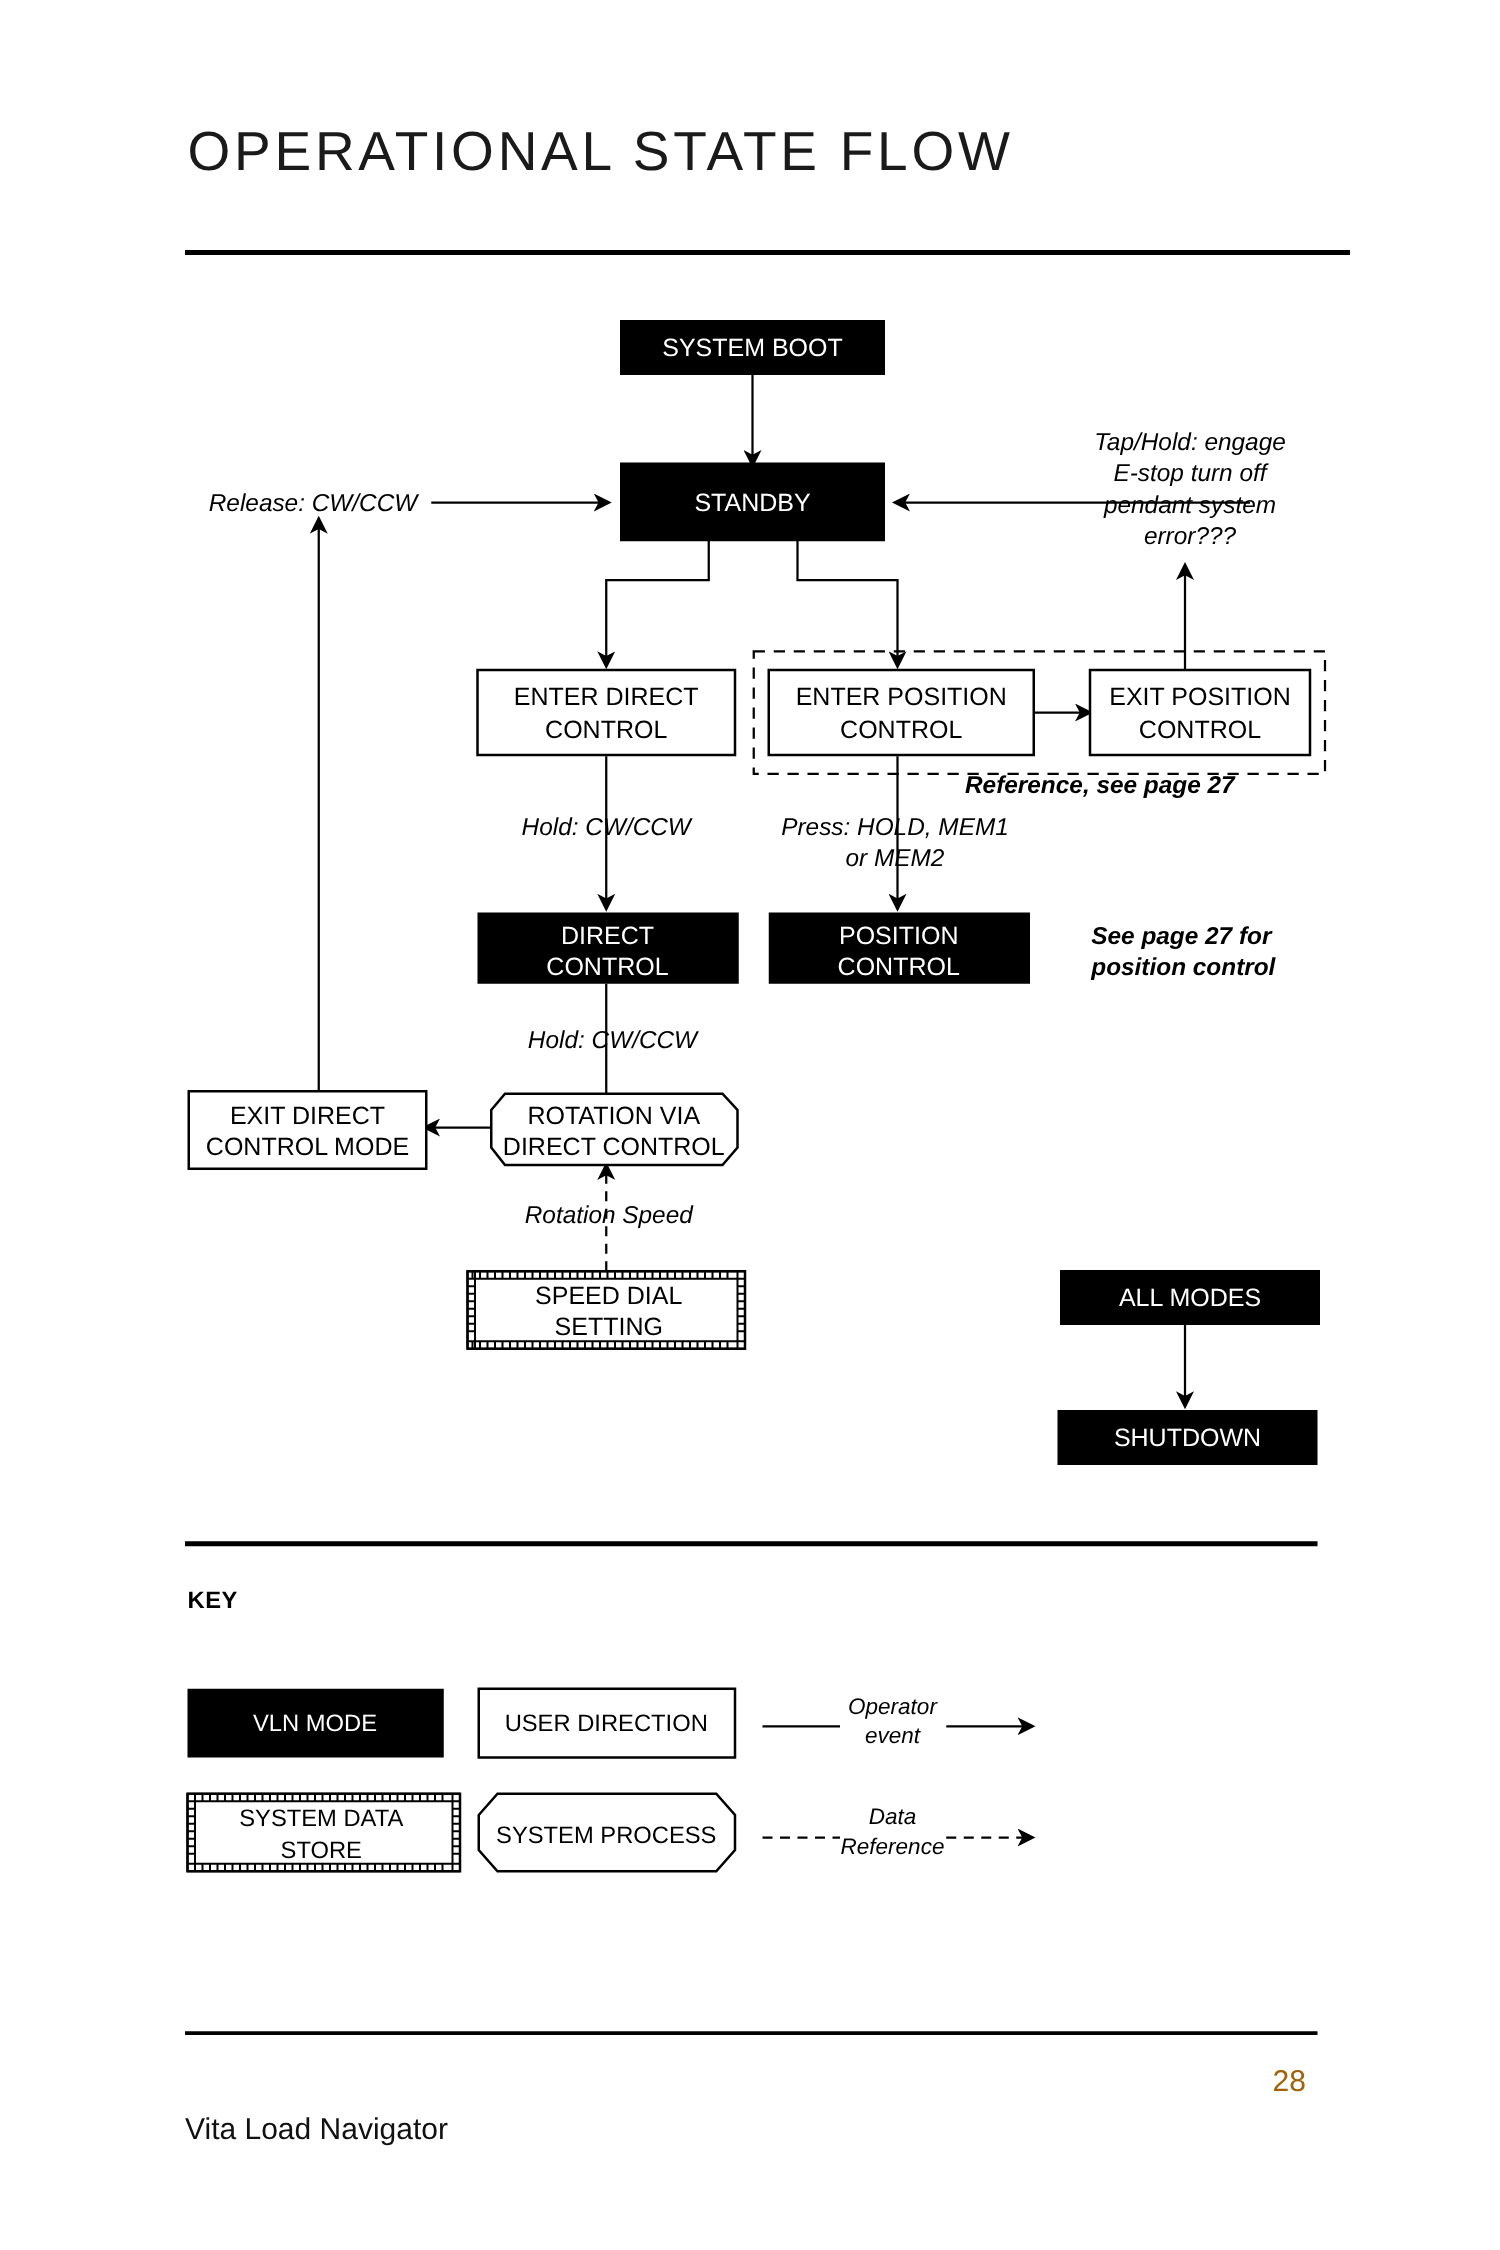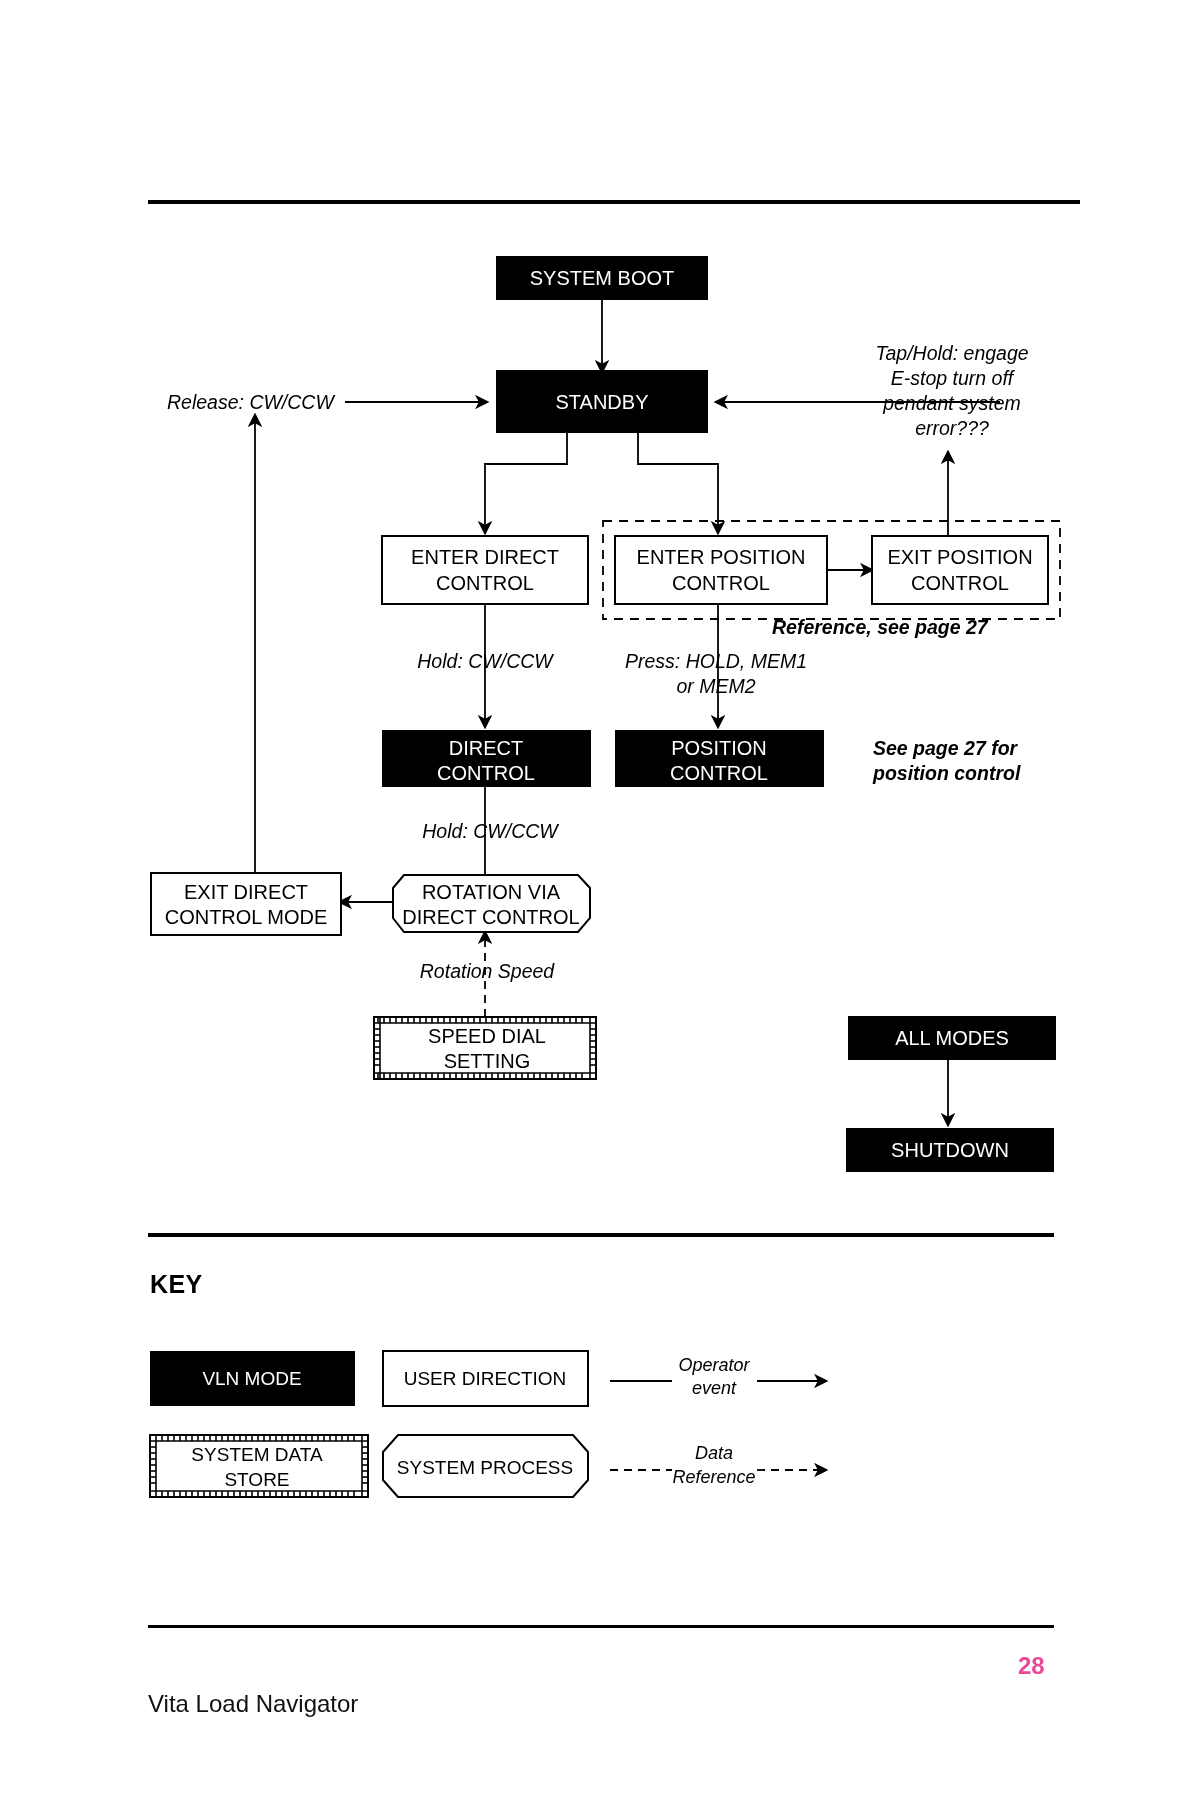--- a/index.html
+++ b/index.html
@@ -13,24 +13,24 @@
     font-size:44px;font-weight:300;letter-spacing:3.0px;
     color:#1a1a1a;white-space:nowrap;
   }
   .rule{position:absolute;background:#000;}
   .rule-top{left:148px;top:200px;width:932px;height:4px;}
   .rule-key{left:148px;top:1233px;width:906px;height:4px;}
   .rule-foot{left:148px;top:1625px;width:906px;height:3px;}
 
   
   .foot-left{position:absolute;left:148px;top:1652px;font-size:24px;font-weight:300;color:#111;margin-top:38px;}
-  .foot-right{position:absolute;left:1018px;top:1652px;font-size:24px;font-weight:700;color:#ec4899;}
+  .foot-right{position:absolute;left:1018px;top:1652px;font-size:24px;font-weight:400;color:#a16207;}
 
   
-  .key-heading{position:absolute;left:150px;top:1270px;font-size:25px;font-weight:700;letter-spacing:.4px;}
+  .key-heading{position:absolute;left:150px;top:1270px;font-size:19px;font-weight:700;letter-spacing:.4px;}
 
   
   svg.flow{position:absolute;left:0;top:0;width:1200px;height:1800px;overflow:visible;}
   svg text{font-family:"Liberation Sans","DejaVu Sans",sans-serif;}
   .lbl{font-size:20px;fill:#000;}
   .lbl-w{font-size:20px;fill:#fff;}
   .lbl-it{font-size:19.5px;fill:#000;font-style:italic;}
   .lbl-bi{font-size:19.5px;fill:#000;font-style:italic;font-weight:700;}
   .lbl-key{font-size:19px;fill:#000;}
   .lbl-keyw{font-size:19px;fill:#fff;}
@@ -41,20 +41,21 @@
   .conn-d{stroke:#000;stroke-width:1.8;fill:none;stroke-dasharray:8 6;}
   .grp-d{fill:none;stroke:#000;stroke-width:1.8;stroke-dasharray:9 7;}
   .store-outer{fill:#fff;stroke:#000;stroke-width:2;}
   .store-hatch{stroke:#000;stroke-width:1.6;}
 </style>
 </head>
 <body>
 
 <div class="page">
 
+  <div class="page-title">OPERATIONAL STATE FLOW</div>
   <div class="rule rule-top"></div>
   <div class="rule rule-key"></div>
   <div class="rule rule-foot"></div>
 
   <div class="key-heading">KEY</div>
 
   <div class="foot-left">Vita Load Navigator</div>
   <div class="foot-right">28</div>
 
   <svg class="flow" viewBox="0 0 1200 1800">

